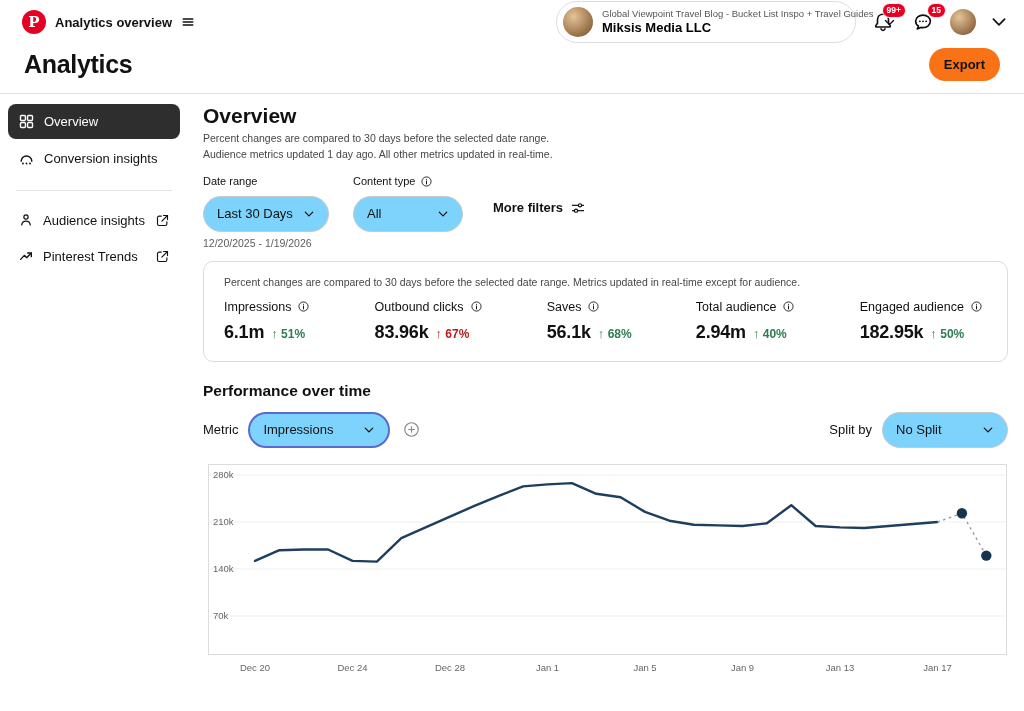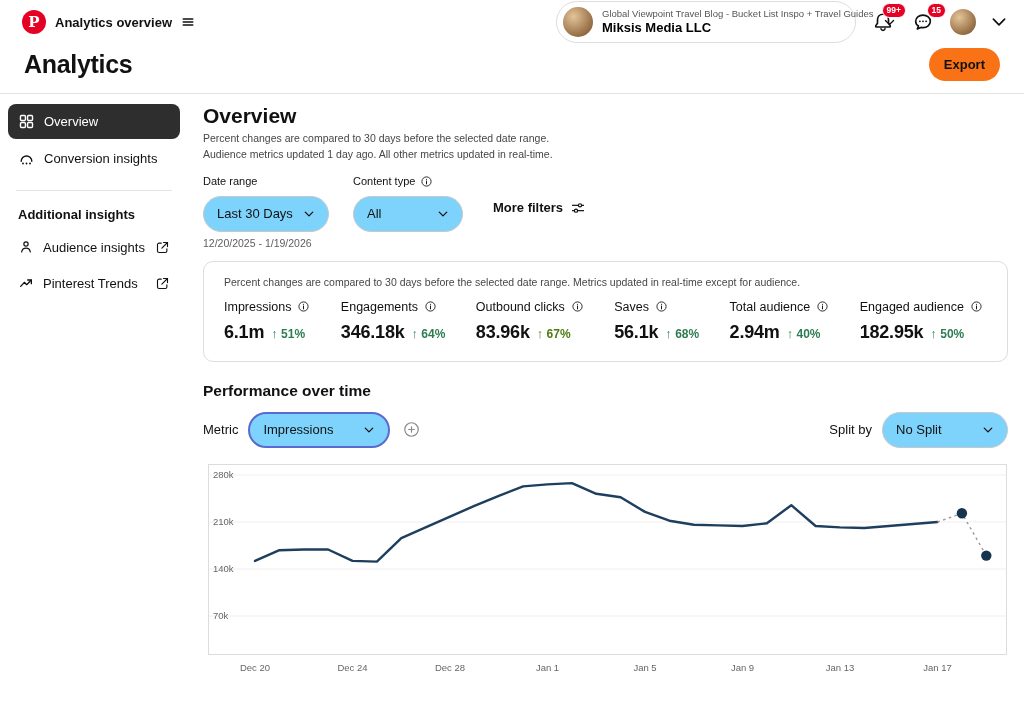--- a/index.html
+++ b/index.html
@@ -170,21 +170,20 @@
           <svg viewBox="0 0 24 24" width="17" height="17">
               <path d="M4.5 16a7.5 7.5 0 0 1 15 0" fill="none" stroke="#111" stroke-width="2" stroke-linecap="round"></path>
               <circle cx="7" cy="19" r="1.3" fill="#111"></circle>
               <circle cx="12" cy="19" r="1.3" fill="#111"></circle>
               <circle cx="17" cy="19" r="1.3" fill="#111"></circle>
             </svg>
         </span>
         <span>Conversion insights</span>
       </div>
       <hr class="side-divider">
-      <div class="side-heading">Additional insights</div>
       <div class="side-item">
         <span class="icon">
           <svg viewBox="0 0 24 24" width="16" height="16">
               <circle cx="12" cy="7.5" r="3.2" fill="none" stroke="#111" stroke-width="1.8"></circle>
               <path d="M5.5 19.5c.6-3.8 3.2-5.8 6.5-5.8s5.9 2 6.5 5.8" fill="none" stroke="#111" stroke-width="1.8" stroke-linecap="round"></path>
             </svg>
         </span>
         <span class="grow">Audience insights</span>
         <span class="icon">
           <svg viewBox="0 0 24 24" width="15" height="15">
@@ -278,51 +277,35 @@
                     <circle cx="12" cy="7.8" r="1.1" fill="#111"></circle>
                   </svg>
                 </span>
               </div>
             <div class="metric-value-row">
               <span class="metric-value">6.1m</span>
               <span class="metric-change pos" style="color: rgb(46, 125, 82);"><span class="up-arrow">↑</span> <span>51%</span></span>
             </div>
           </div>
 
-          <div class="metric">
-            <div class="metric-label">
-                <span>Engagements</span>
-              <span class="icon">
-                  <svg viewBox="0 0 24 24" width="13" height="13">
-                    <circle cx="12" cy="12" r="8.5" fill="none" stroke="#111" stroke-width="1.6"></circle>
-                    <line x1="12" y1="11" x2="12" y2="16.5" stroke="#111" stroke-width="1.8" stroke-linecap="round"></line>
-                    <circle cx="12" cy="7.8" r="1.1" fill="#111"></circle>
-                  </svg>
-                </span>
-              </div>
-            <div class="metric-value-row">
-              <span class="metric-value">346.18k</span>
-              <span class="metric-change pos" style="color: rgb(46, 125, 82);"><span class="up-arrow">↑</span> <span>64%</span></span>
-            </div>
-          </div>
 
           <div class="metric">
             <div class="metric-label">
                 <span>Outbound clicks</span>
               <span class="icon">
                   <svg viewBox="0 0 24 24" width="13" height="13">
                     <circle cx="12" cy="12" r="8.5" fill="none" stroke="#111" stroke-width="1.6"></circle>
                     <line x1="12" y1="11" x2="12" y2="16.5" stroke="#111" stroke-width="1.8" stroke-linecap="round"></line>
                     <circle cx="12" cy="7.8" r="1.1" fill="#111"></circle>
                   </svg>
                 </span>
               </div>
             <div class="metric-value-row">
               <span class="metric-value">83.96k</span>
-              <span class="metric-change pos" style="color: #4d7c0f;"><span class="up-arrow">↑</span> <span>67%</span></span>
+              <span class="metric-change pos" style="color: #b91c1c;"><span class="up-arrow">↑</span> <span>67%</span></span>
             </div>
           </div>
 
           <div class="metric">
             <div class="metric-label">
                 <span>Saves</span>
               <span class="icon">
                   <svg viewBox="0 0 24 24" width="13" height="13">
                     <circle cx="12" cy="12" r="8.5" fill="none" stroke="#111" stroke-width="1.6"></circle>
                     <line x1="12" y1="11" x2="12" y2="16.5" stroke="#111" stroke-width="1.8" stroke-linecap="round"></line>

